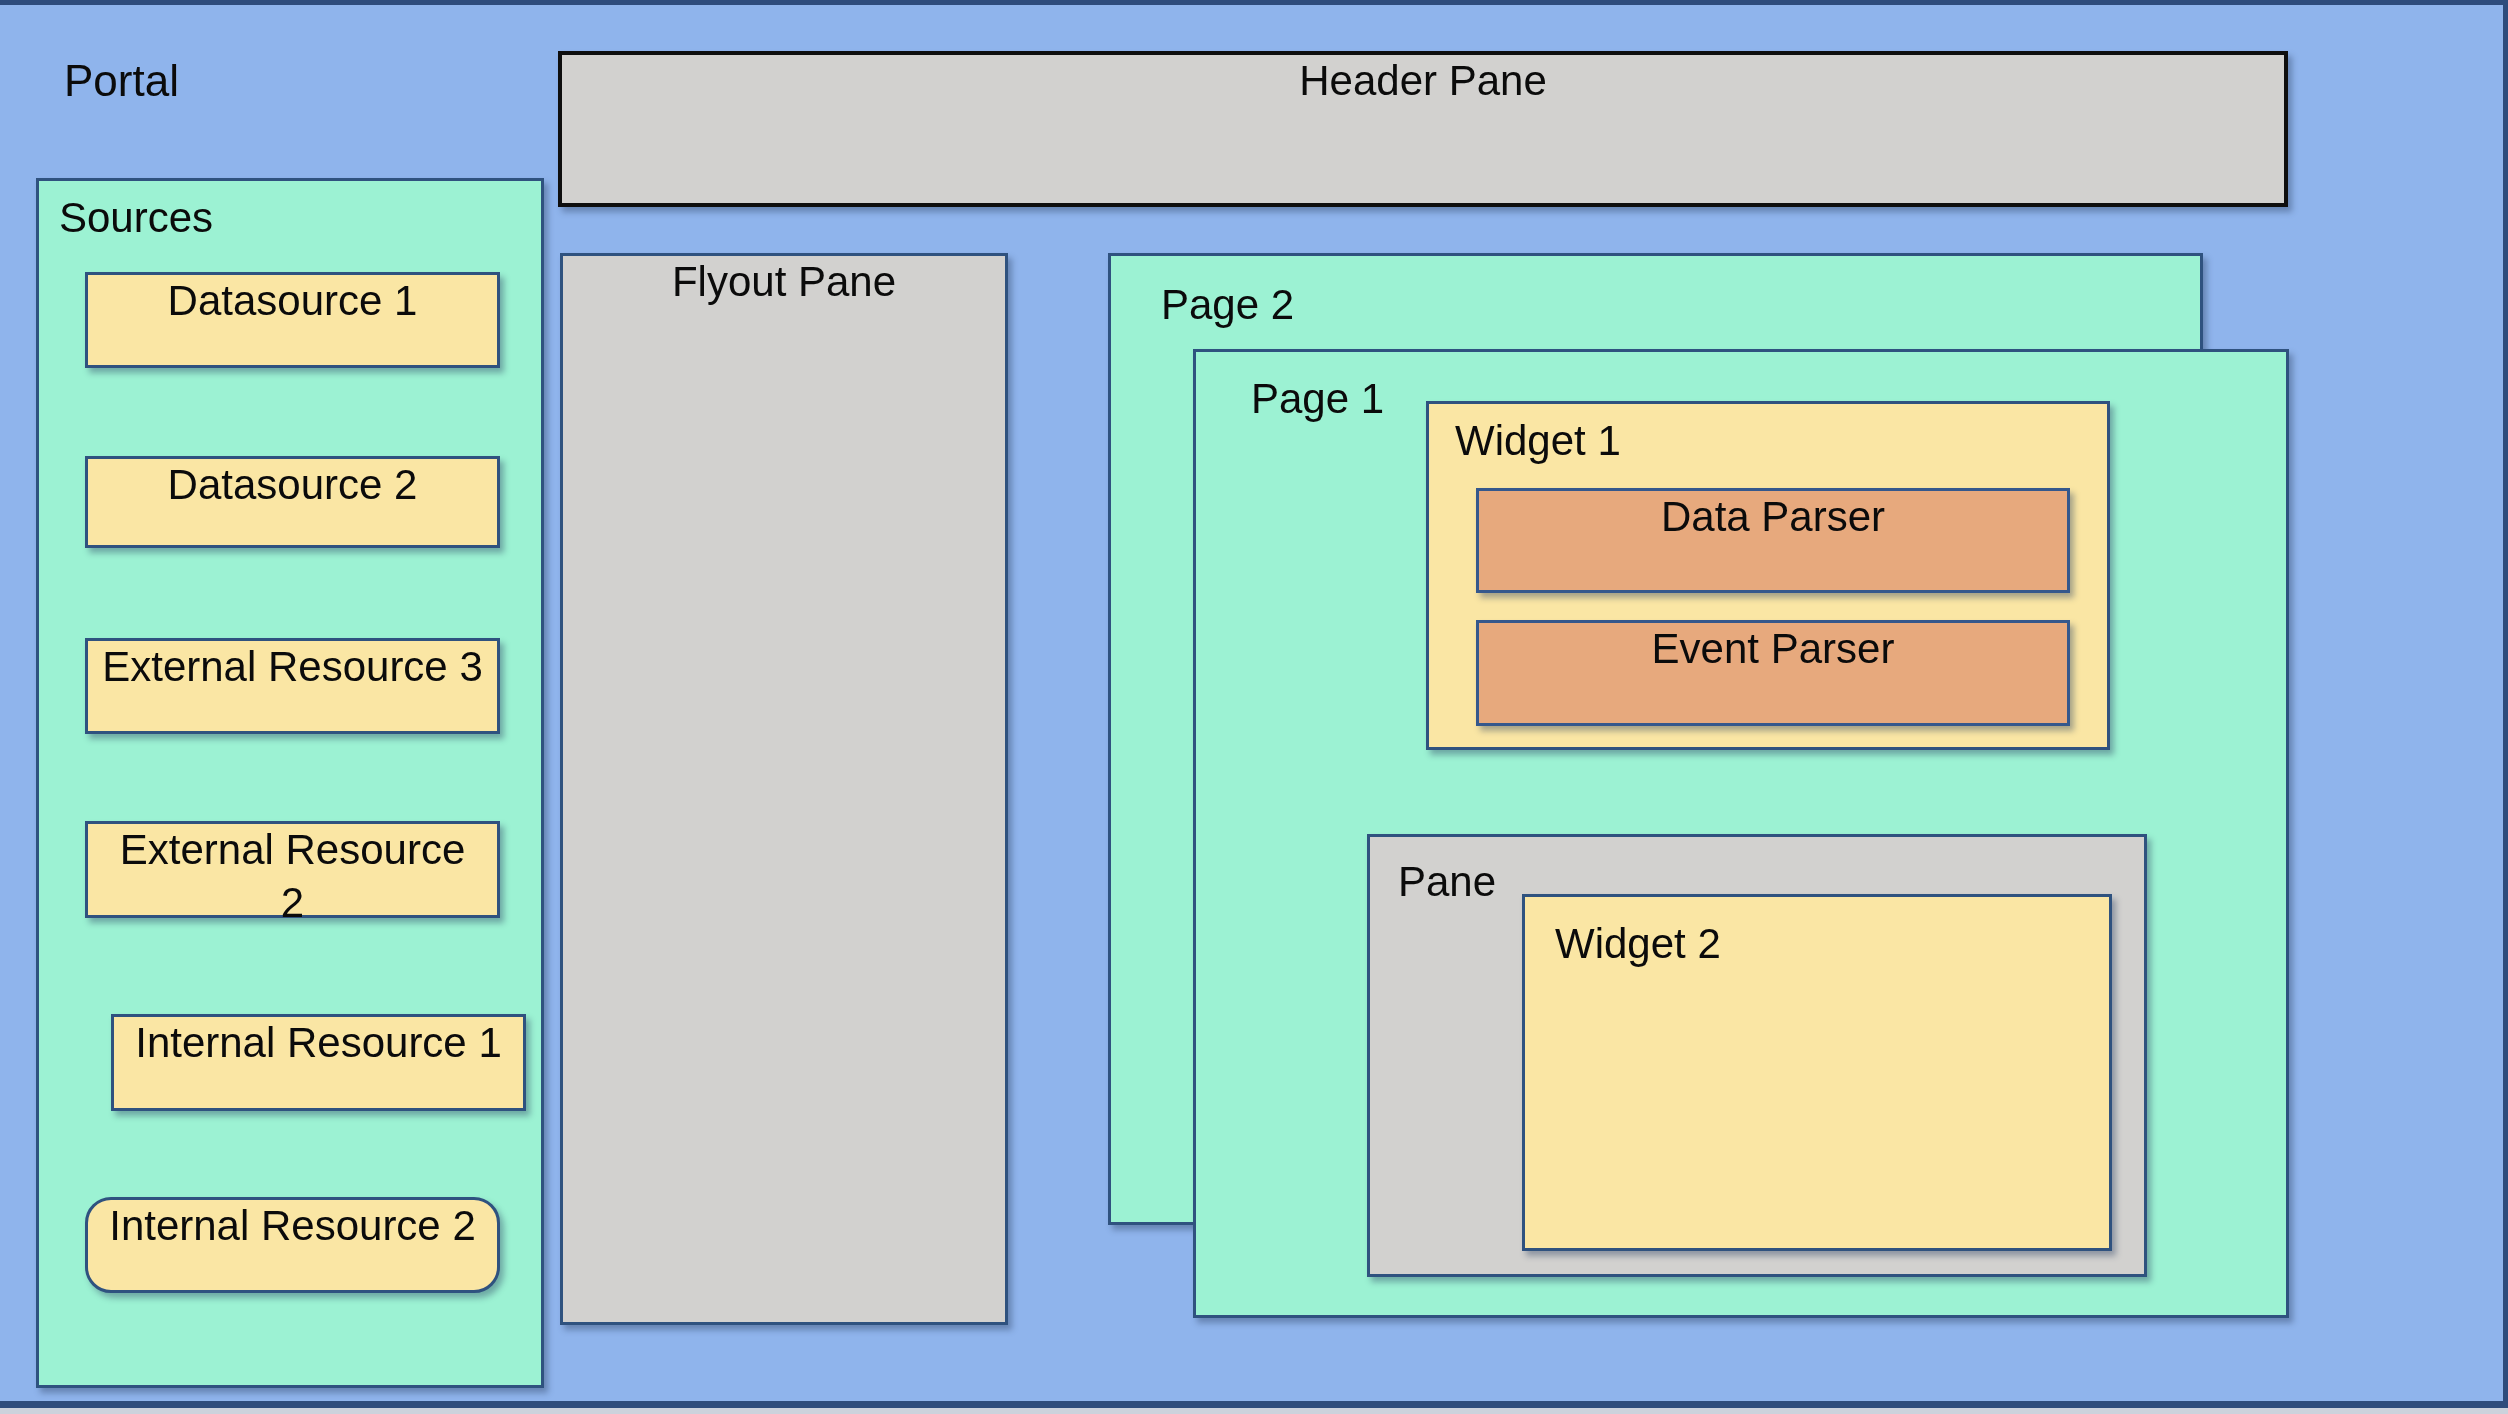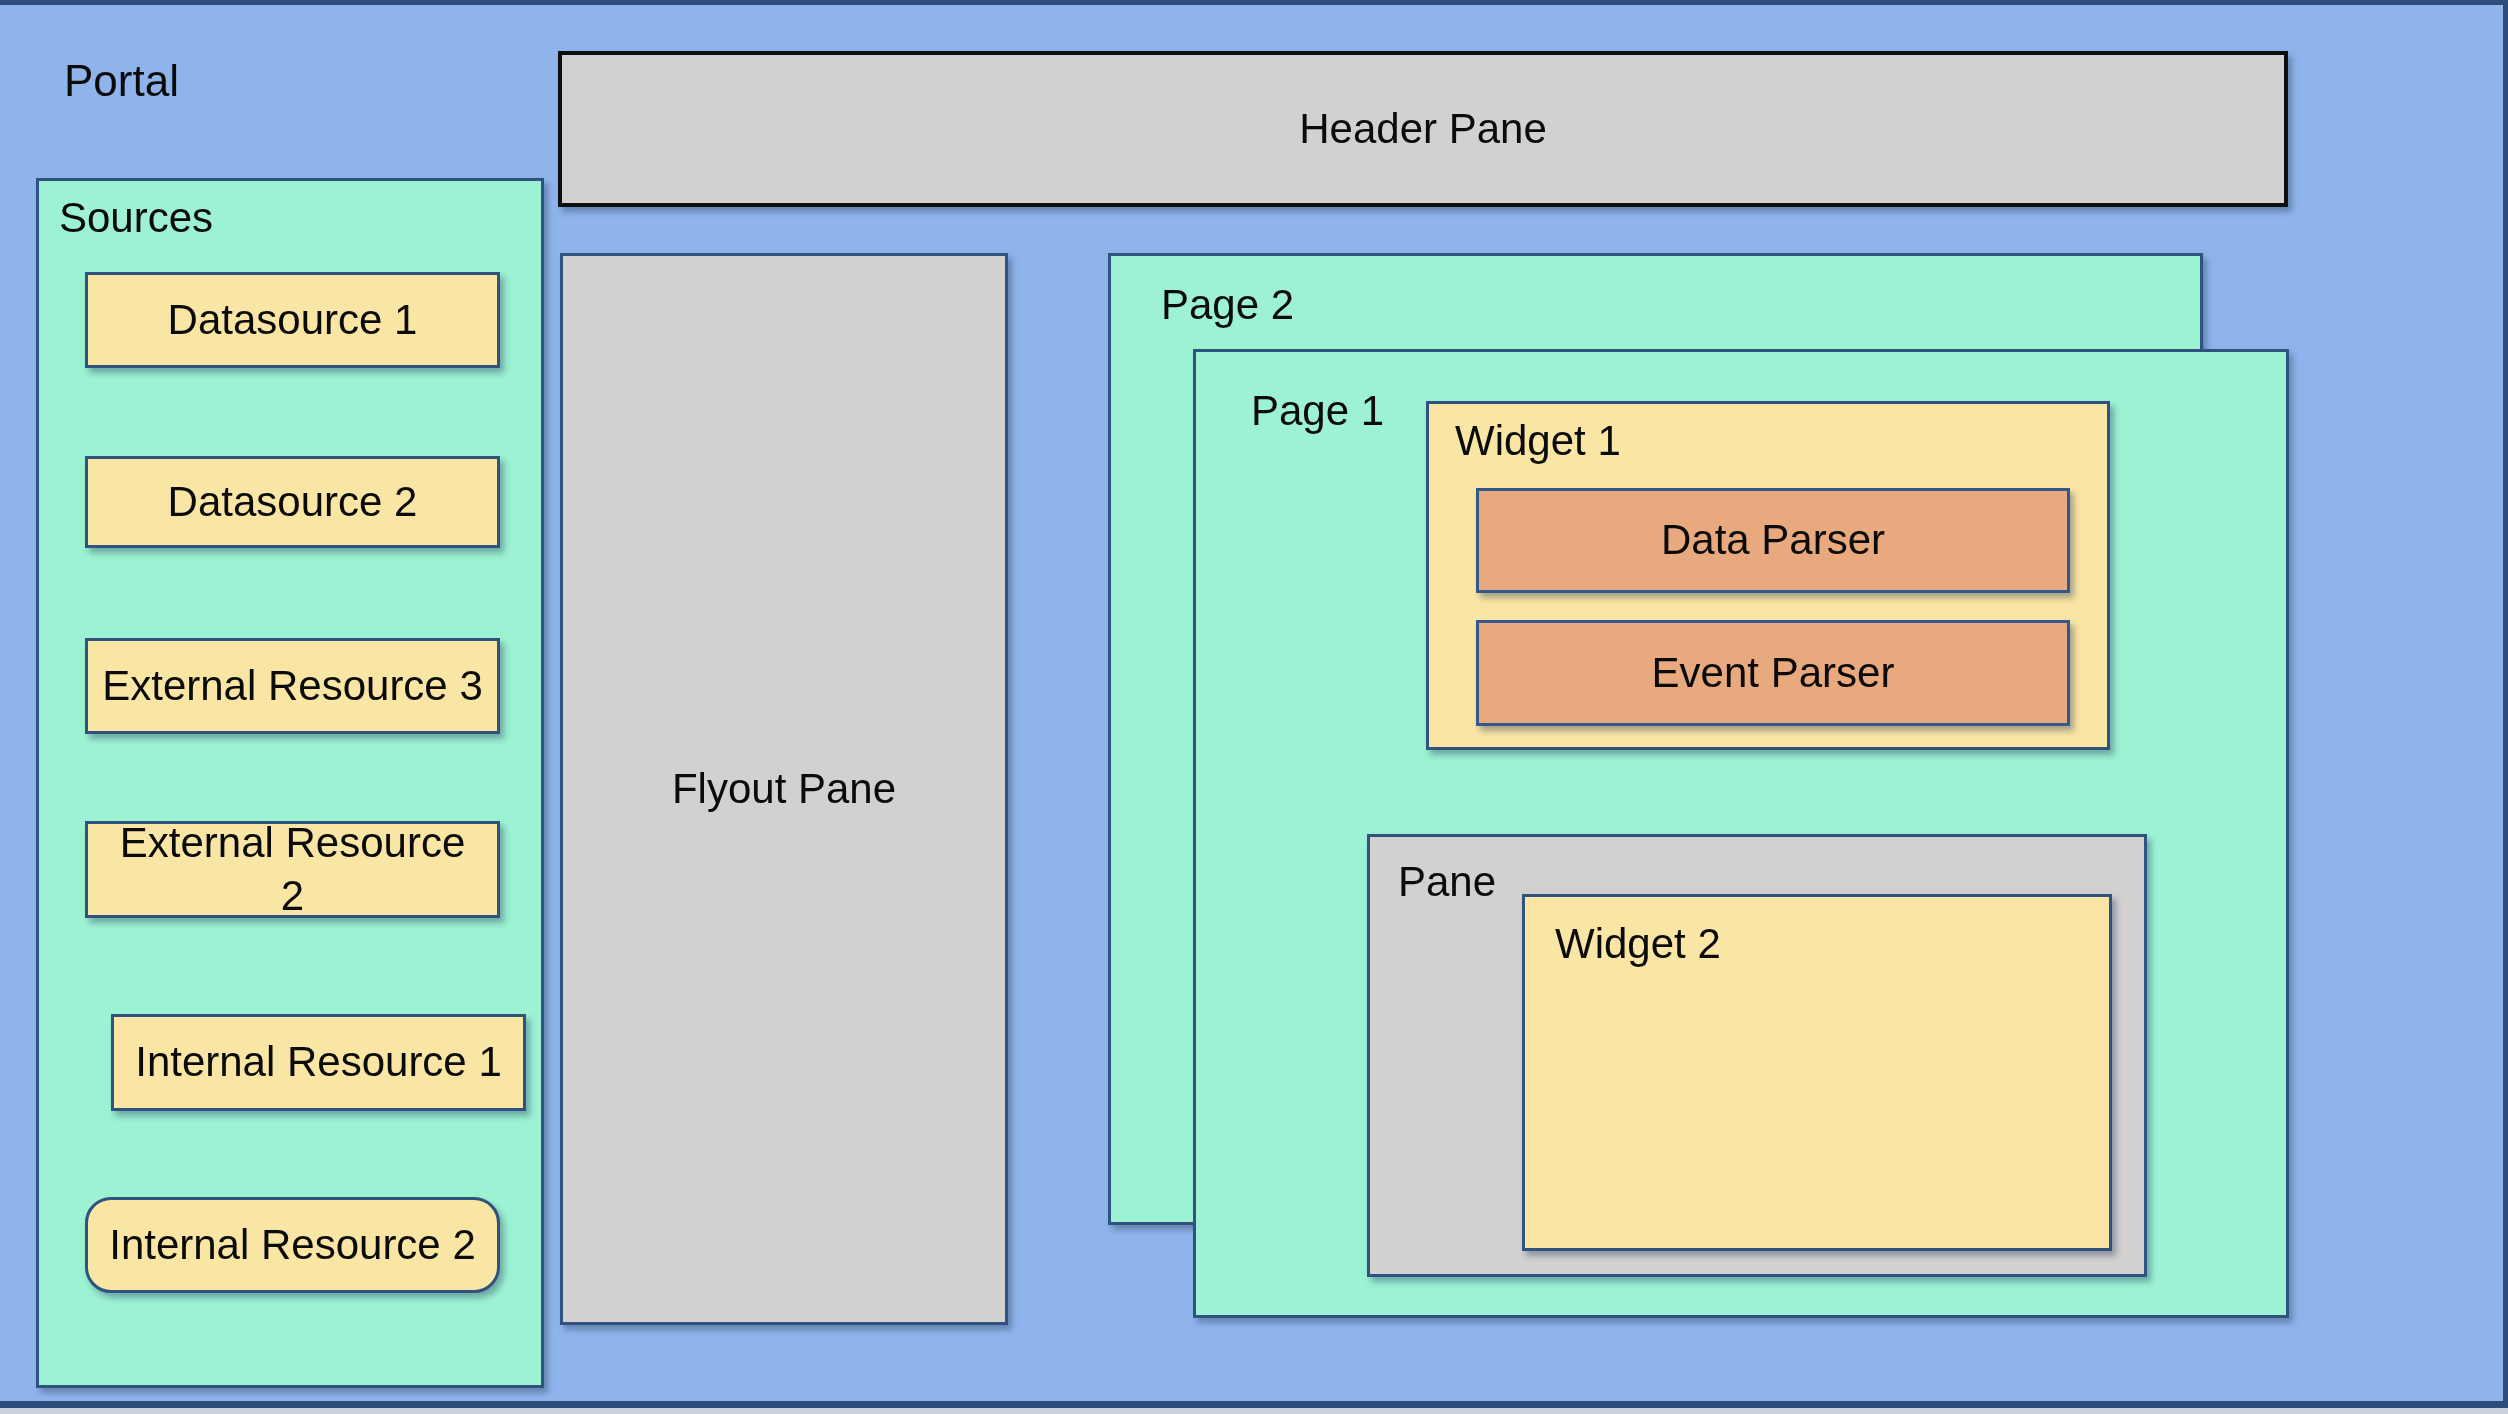--- a/index.html
+++ b/index.html
@@ -13,21 +13,21 @@
     position:relative; width:2508px; height:1414px; overflow:hidden;
     background:var(--bg); color:var(--text);
   }
   .edge{position:absolute; background:var(--navy);}
   .edge-top{left:0;right:0;top:0;height:5px;}
   .edge-right{top:0;right:0;width:5px;bottom:6px;}
   .edge-bottom{left:0;right:0;bottom:6px;height:7px;}
   .edge-bottom-light{position:absolute;left:0;right:0;bottom:0;height:6px;background:var(--bottom_light);}
   .box{position:absolute; box-sizing:border-box; border:3px solid var(--border);
        box-shadow:4px 5px 6px rgba(43,62,95,0.40);}
-  .centered{display:flex; align-items:center; justify-content:center; text-align:center;}
+  .centered{display:flex; justify-content:center; text-align:center;}
   .label{font-size:42px; line-height:1.25; white-space:pre-line;}
   .panel-title{position:absolute; font-size:42px; line-height:1.2; white-space:nowrap;}
   .free-label{position:absolute; font-size:44px;}
   .header-pane{left:558px; top:51px; width:1730px; height:156px;
        background:var(--gray); border:4px solid var(--header_border);}
   .sources-panel{left:36px; top:178px; width:508px; height:1210px; background:var(--mint);}
   .src-box{left:46px; width:415px; background:var(--yellow);}
   .flyout-pane{left:560px; top:253px; width:448px; height:1072px; background:var(--gray);}
   .page2{left:1108px; top:253px; width:1095px; height:972px; background:var(--mint);}
   .page1{left:1193px; top:349px; width:1096px; height:969px; background:var(--mint);}
@@ -75,21 +75,21 @@
 
   <div class="box flyout-pane centered">
     <span class="label">Flyout Pane</span>
   </div>
 
   <div class="box page2">
     <div class="panel-title" style="left:50px; top:24px;">Page 2</div>
   </div>
 
   <div class="box page1">
-    <div class="panel-title" style="left:55px; top:34px;">Page 1</div>
+    <div class="panel-title" style="left:55px; top:22px;">Page 1</div>
 
     <div class="box widget1">
       <div class="panel-title" style="left:26px; top:12px;">Widget 1</div>
 
       <div class="box parser parser-2 centered">
         <span class="label">Event Parser</span>
       </div>
       <div class="box parser parser-1 centered">
         <span class="label">Data Parser</span>
       </div>

